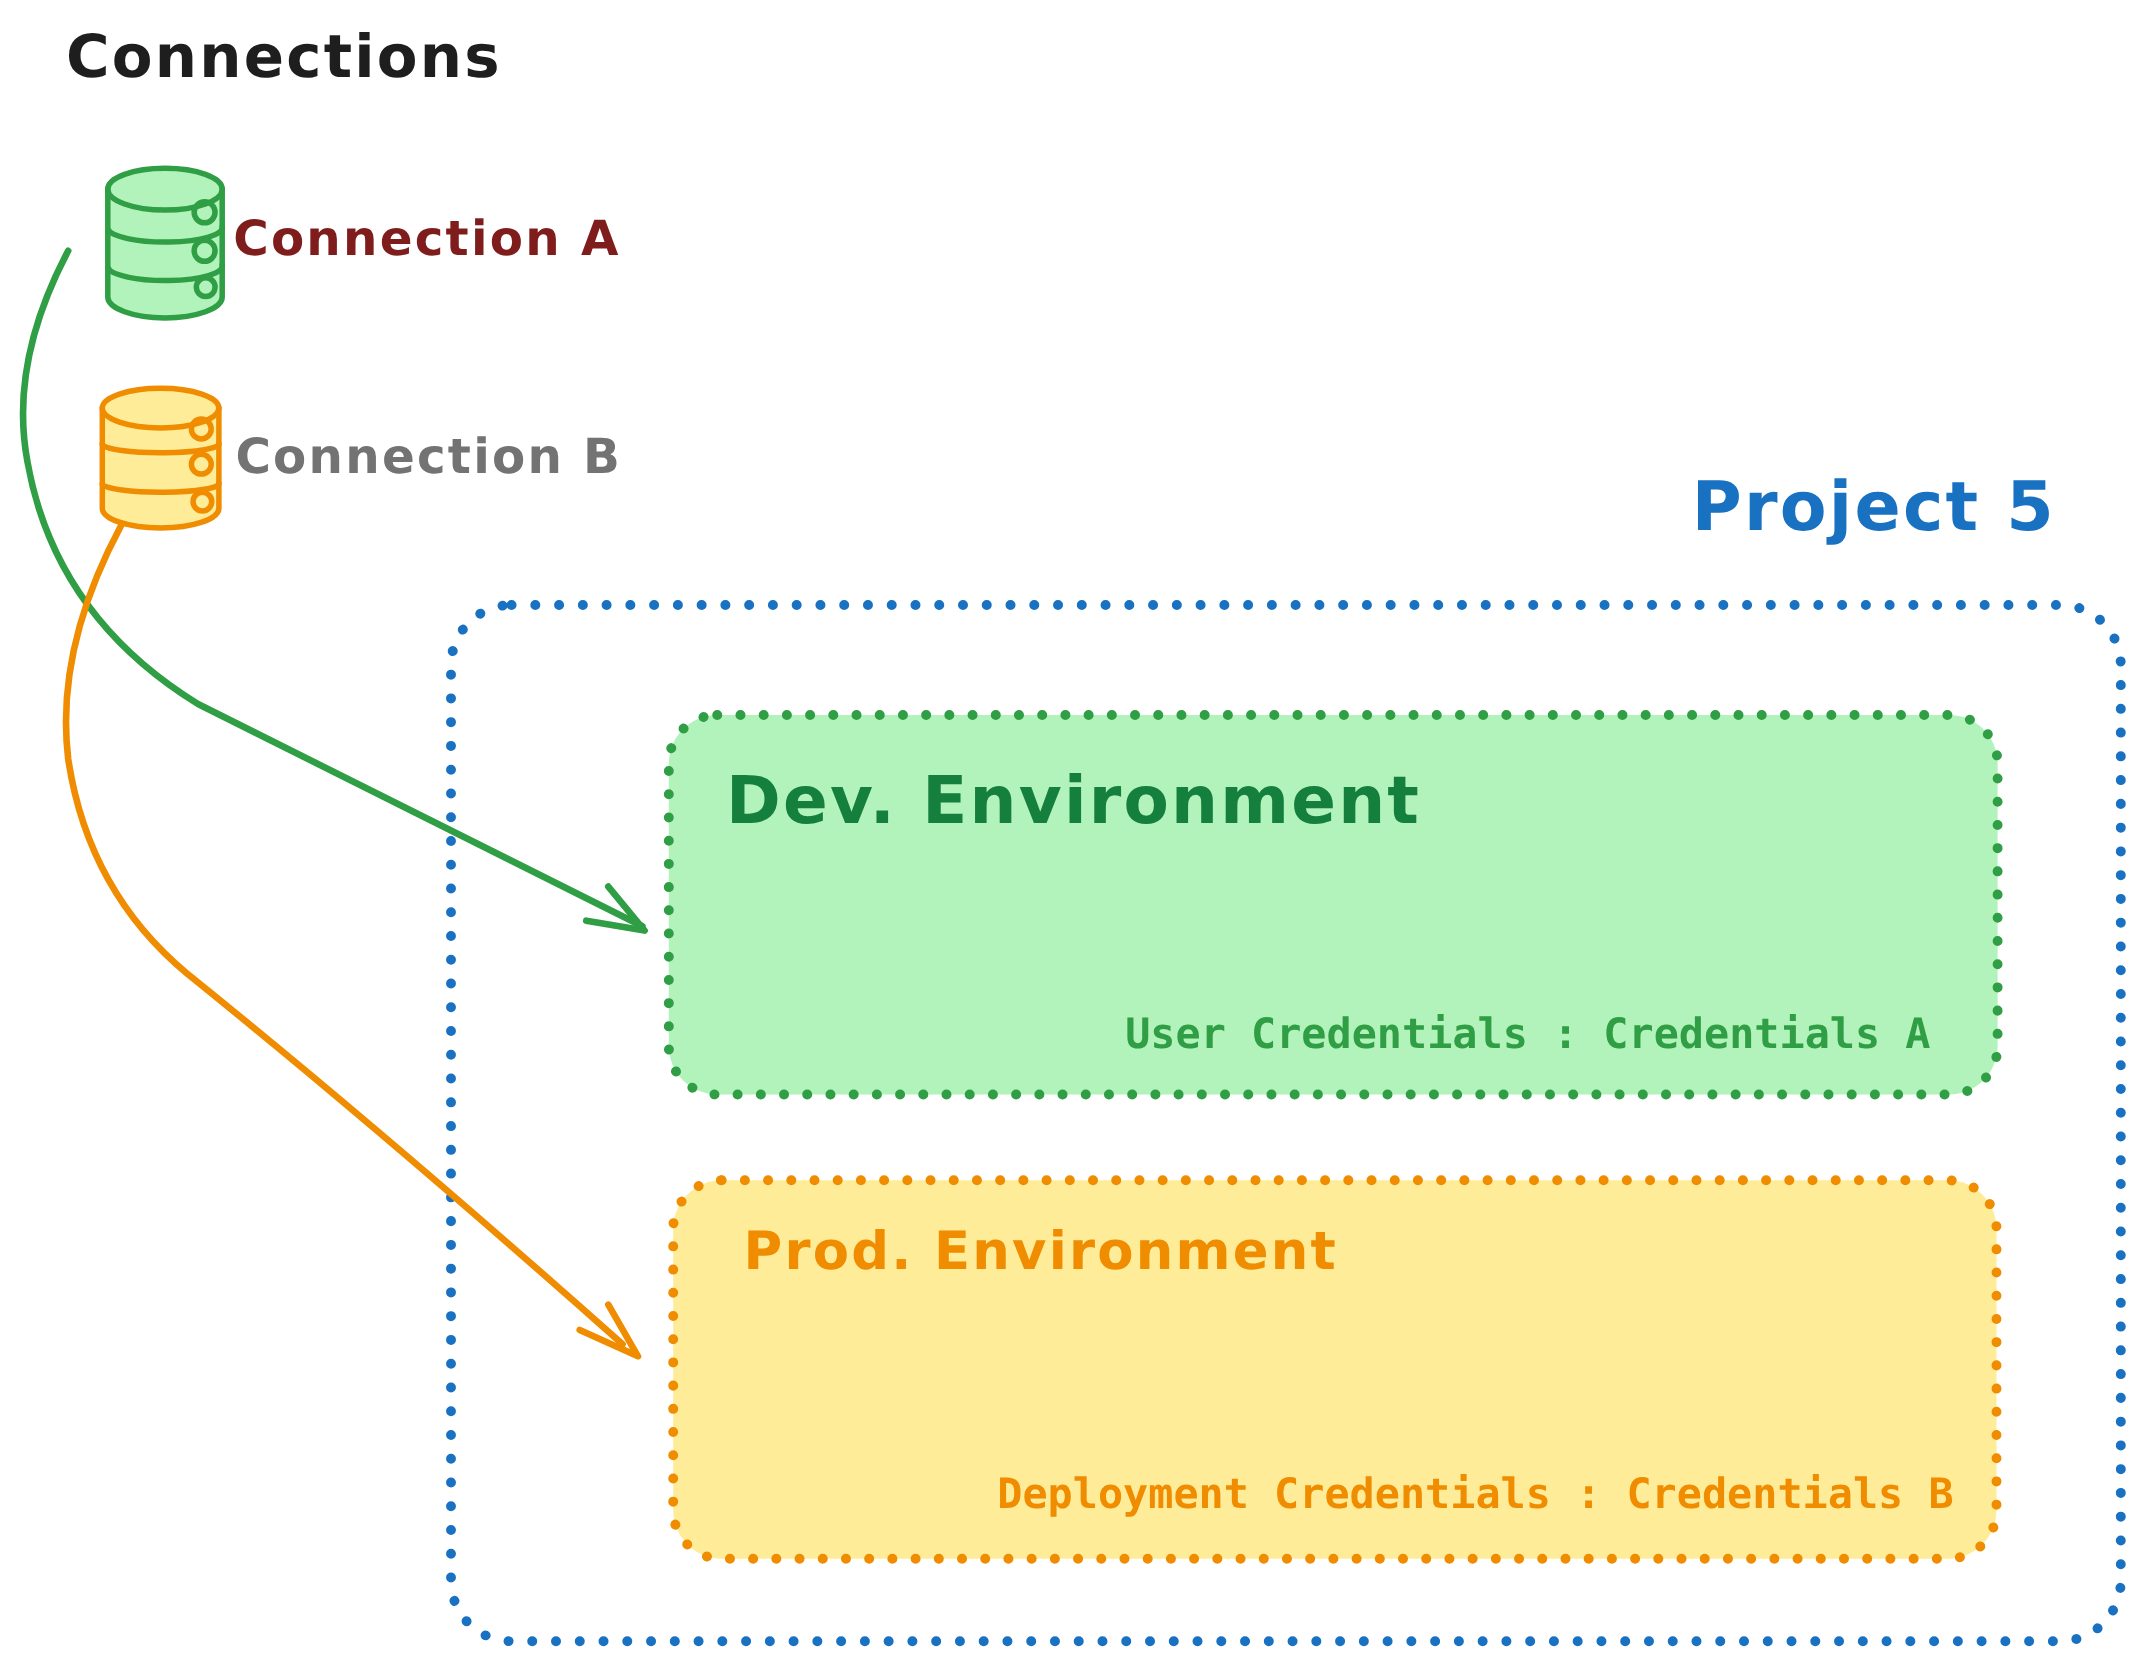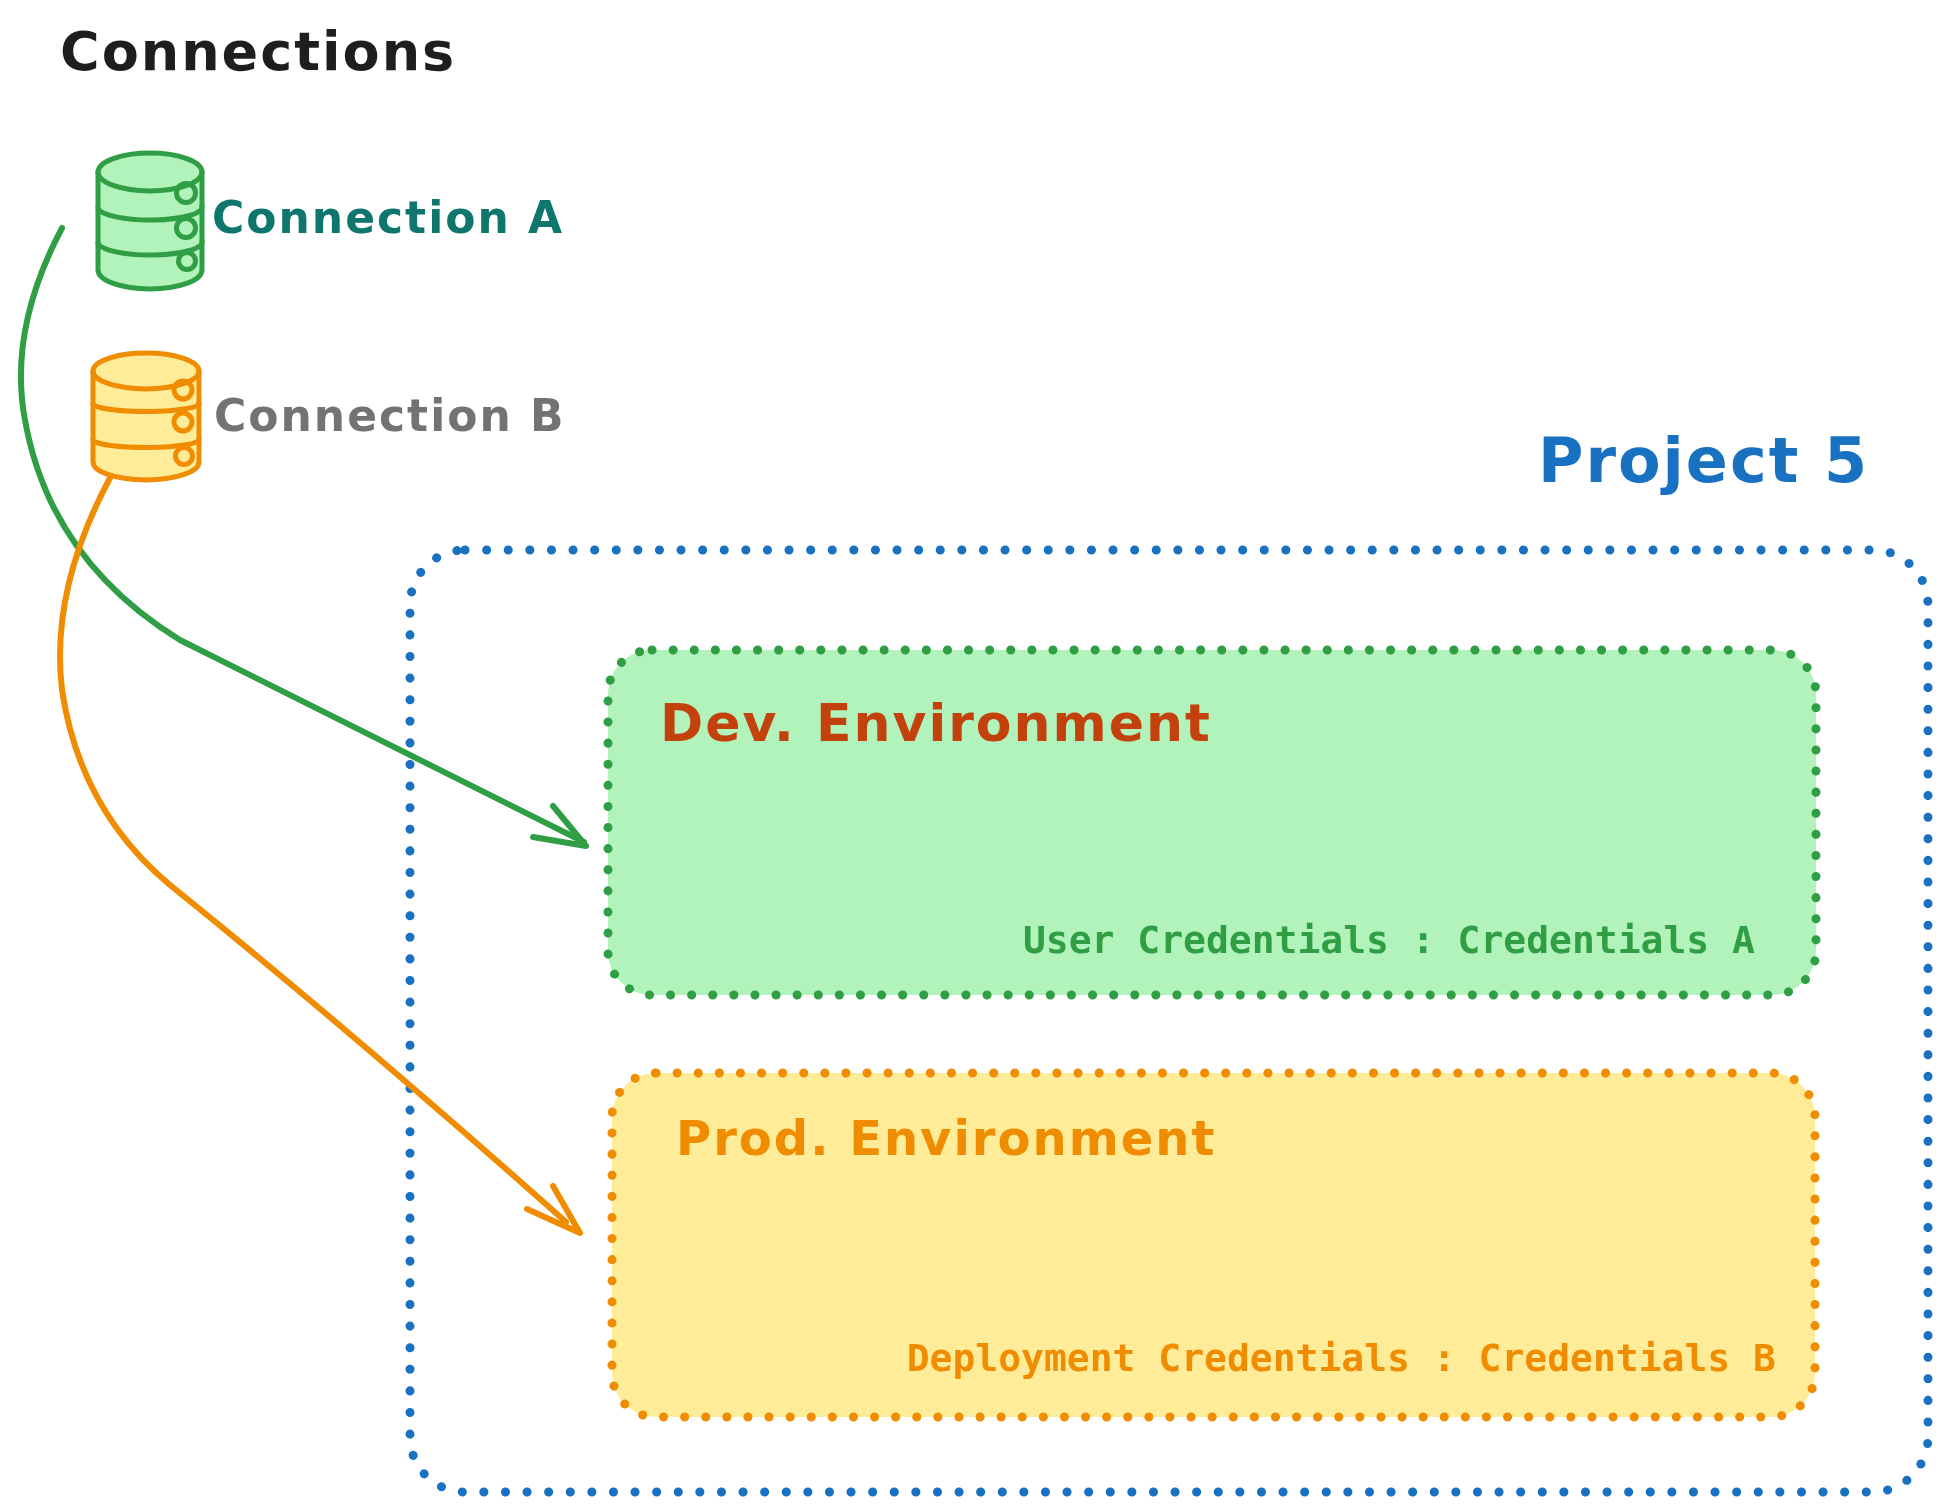--- a/index.html
+++ b/index.html
@@ -7,24 +7,24 @@
     position: relative;
     width: 1948px;
     height: 1506px;
     background: #ffffff;
     font-family: "DejaVu Sans", sans-serif;
     overflow: hidden;
   }
   .abs { position: absolute; white-space: nowrap; }
   .hand { font-weight: bold; letter-spacing: 2px; }
   #main-title   { left: 60px;  top: 20px;   font-size: 54px; color: #1e1e1e; }
-  #conn-a-label { left: 212px; top: 192px;  font-size: 44px; color: #0f766e; }
+  #conn-a-label { left: 212px; top: 192px;  font-size: 44px; color: #7f1d1d; }
   #conn-b-label { left: 214px; top: 390px;  font-size: 44px; color: #737373; }
   #project-label{ left: 1538px;top: 424px;  font-size: 62px; color: #1971c2; }
-  #dev-title    { left: 660px; top: 693px;  font-size: 52px; color: #c2410c; }
+  #dev-title    { left: 660px; top: 693px;  font-size: 60px; color: #15803d; }
   #prod-title   { left: 676px; top: 1110px; font-size: 48px; color: #f08c00; }
   .creds {
     font-family: "DejaVu Sans Mono", monospace;
     font-size: 38px;
     font-weight: bold;
     letter-spacing: 0;
   }
   #dev-creds  { right: 193px; top: 918px;  color: #2f9e44; }
   #prod-creds { right: 172px; top: 1336px; color: #f08c00; }
   svg.layer { position: absolute; left: 0; top: 0; }

